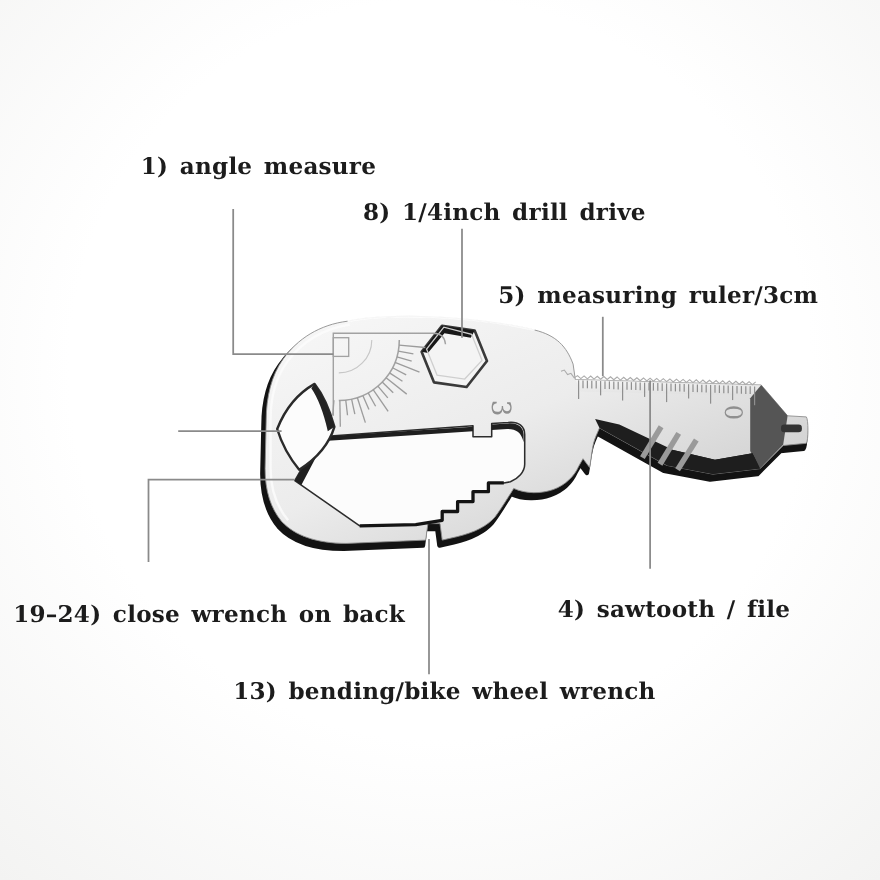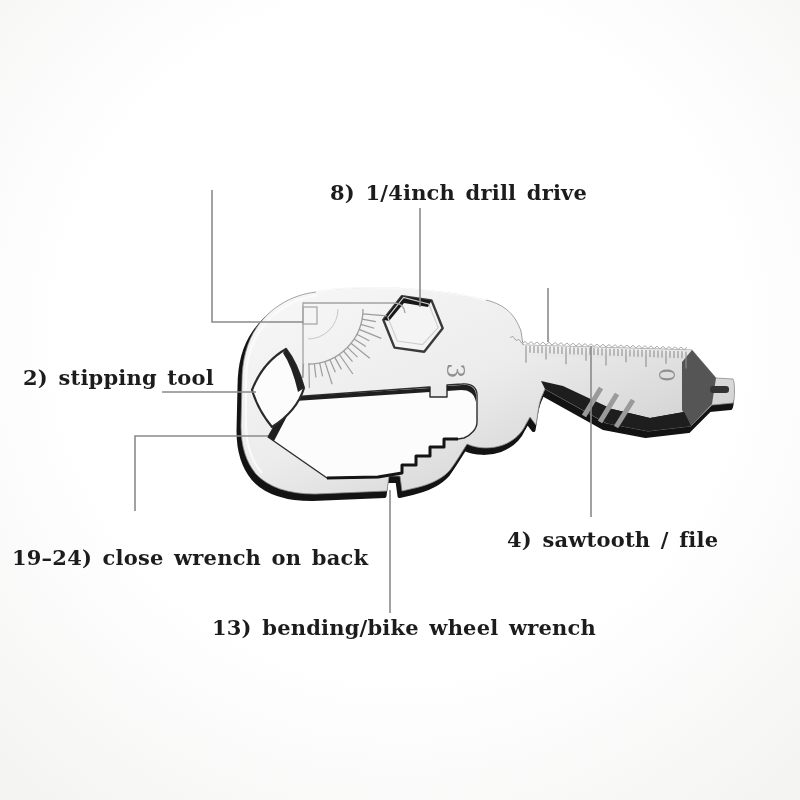--- a/index.html
+++ b/index.html
@@ -152,18 +152,19 @@
       <path d="M212 190 L212 322 L303 322"></path>
       <path d="M162 392 L256 392"></path>
       <path d="M420 208 L420 307"></path>
       <path d="M548 288 L548 342"></path>
       <path d="M591 346 L591 517"></path>
       <path d="M268 436 L135 436 L135 511"></path>
       <path d="M390 490 L390 613"></path>
     </g>
   </svg>
 
+  <div class="callout-label" style="left:128px;top:138px">1) angle measure</div>
   <div class="callout-label" style="left:330px;top:180px">8) 1/4inch drill drive</div>
-  <div class="callout-label" style="left:23px;top:365px">2) stipping tool</div>
+  <div class="callout-label" style="left:453px;top:255px">5) measuring ruler/3cm</div>
   <div class="callout-label" style="left:12px;top:545px">19–24) close wrench on back</div>
-  <div class="callout-label" style="left:507px;top:527px">4) sawtooth / file</div>
+  <div class="callout-label" style="left:507px;top:541px">4) sawtooth / file</div>
   <div class="callout-label" style="left:212px;top:615px">13) bending/bike wheel wrench</div>
 </div>
 
 </body></html>

